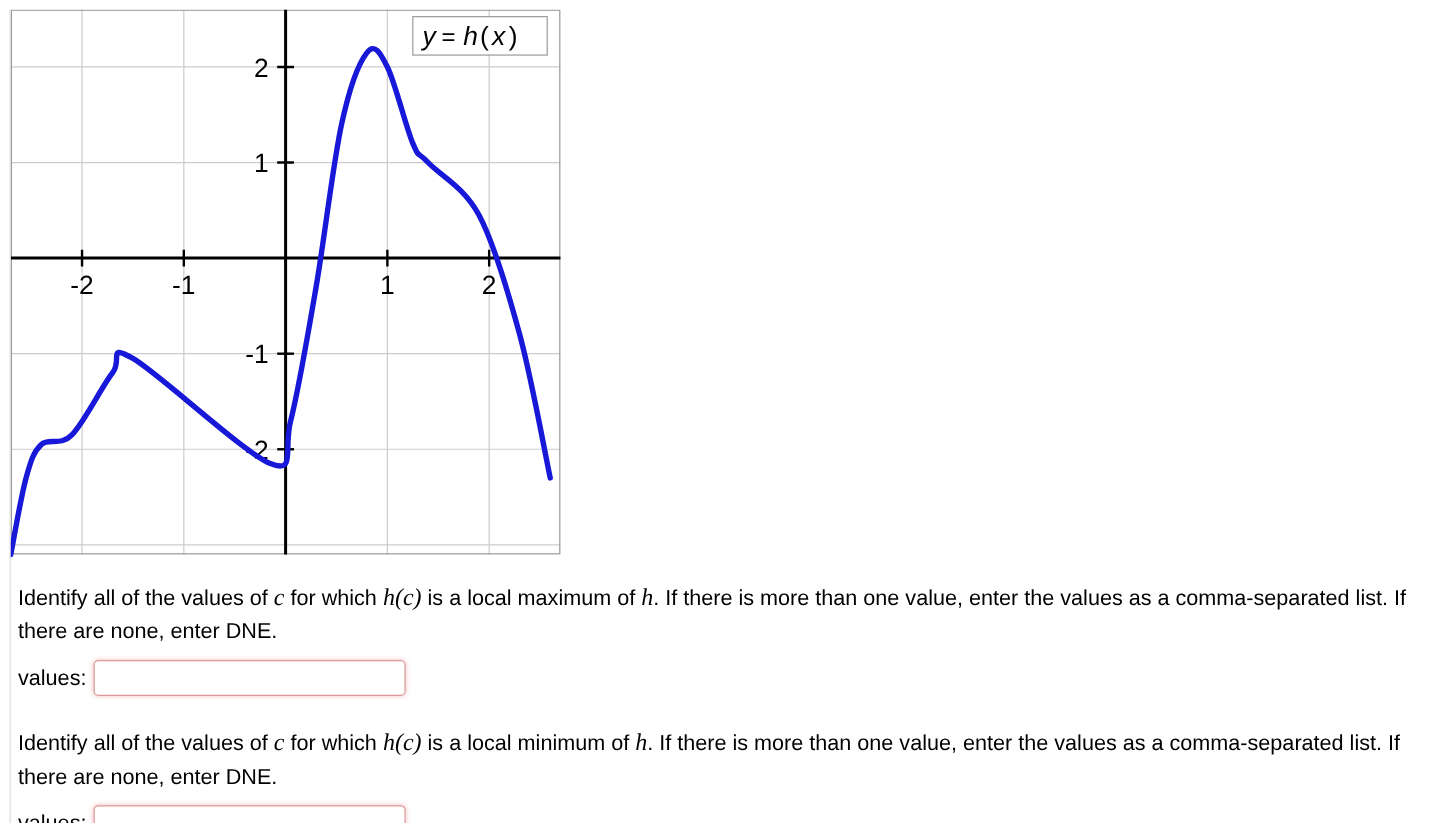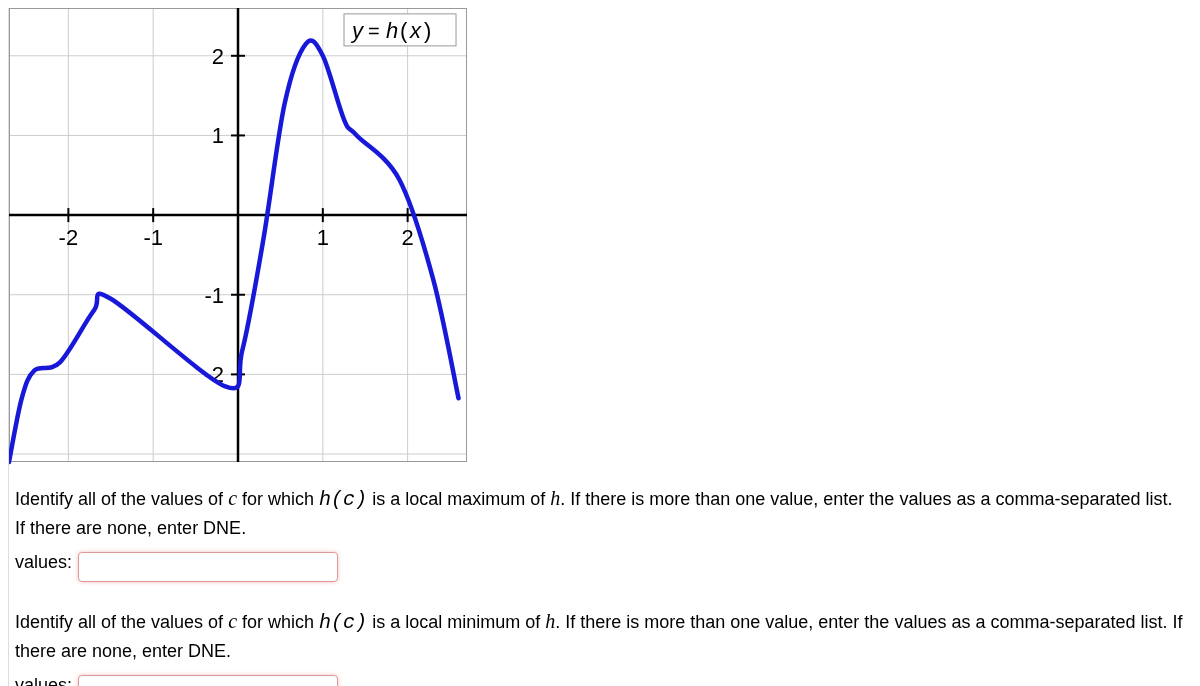--- a/index.html
+++ b/index.html
@@ -22,28 +22,28 @@
     .question-text {
       padding: 10px 6px 6px 6px;
       line-height: 1.5;
     }
     .math-var {
       font-family: "Times New Roman", Times, serif;
       font-style: italic;
       font-size: 20px;
     }
     .math-func {
-      font-family: Liberation Mono, monospace;
+      font-family: Liberation Serif, serif;
       font-style: italic;
       font-size: 20px;
     }
     .answer-row {
       padding: 4px 6px 14px 6px;
       display: flex;
-      align-items: flex-start;
+      align-items: center;
       gap: 6px;
     }
     .answer-label {
       font-size: 18px;
     }
     .answer-input {
       width: 260px;
       height: 30px;
       border: 1px solid #d99;
       border-radius: 4px;

